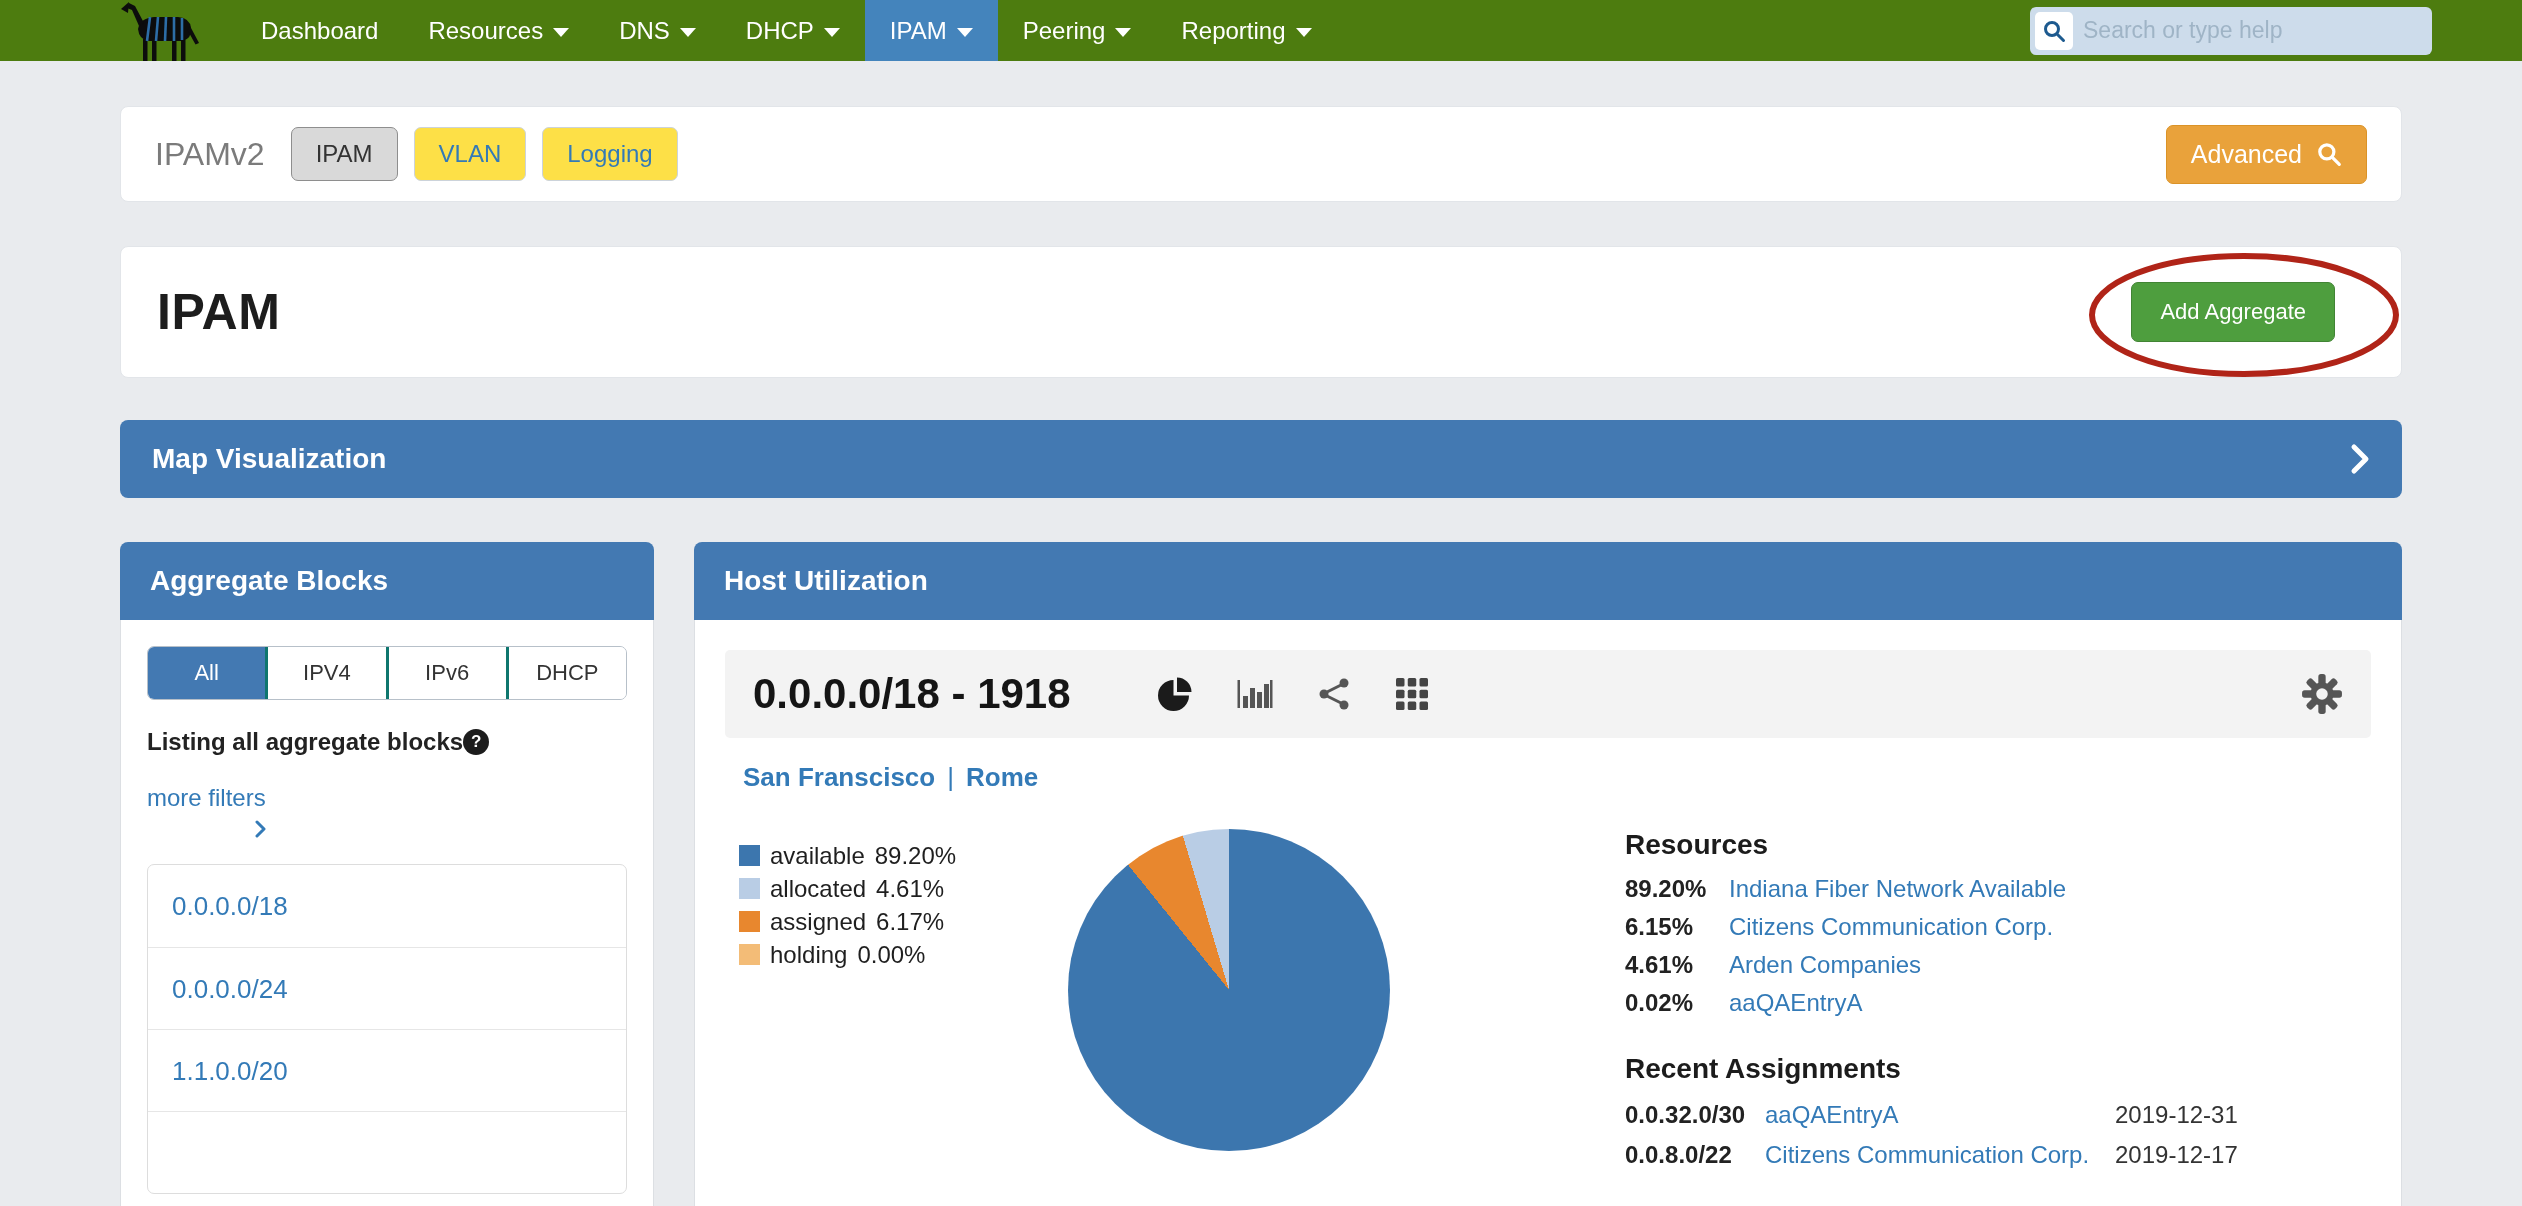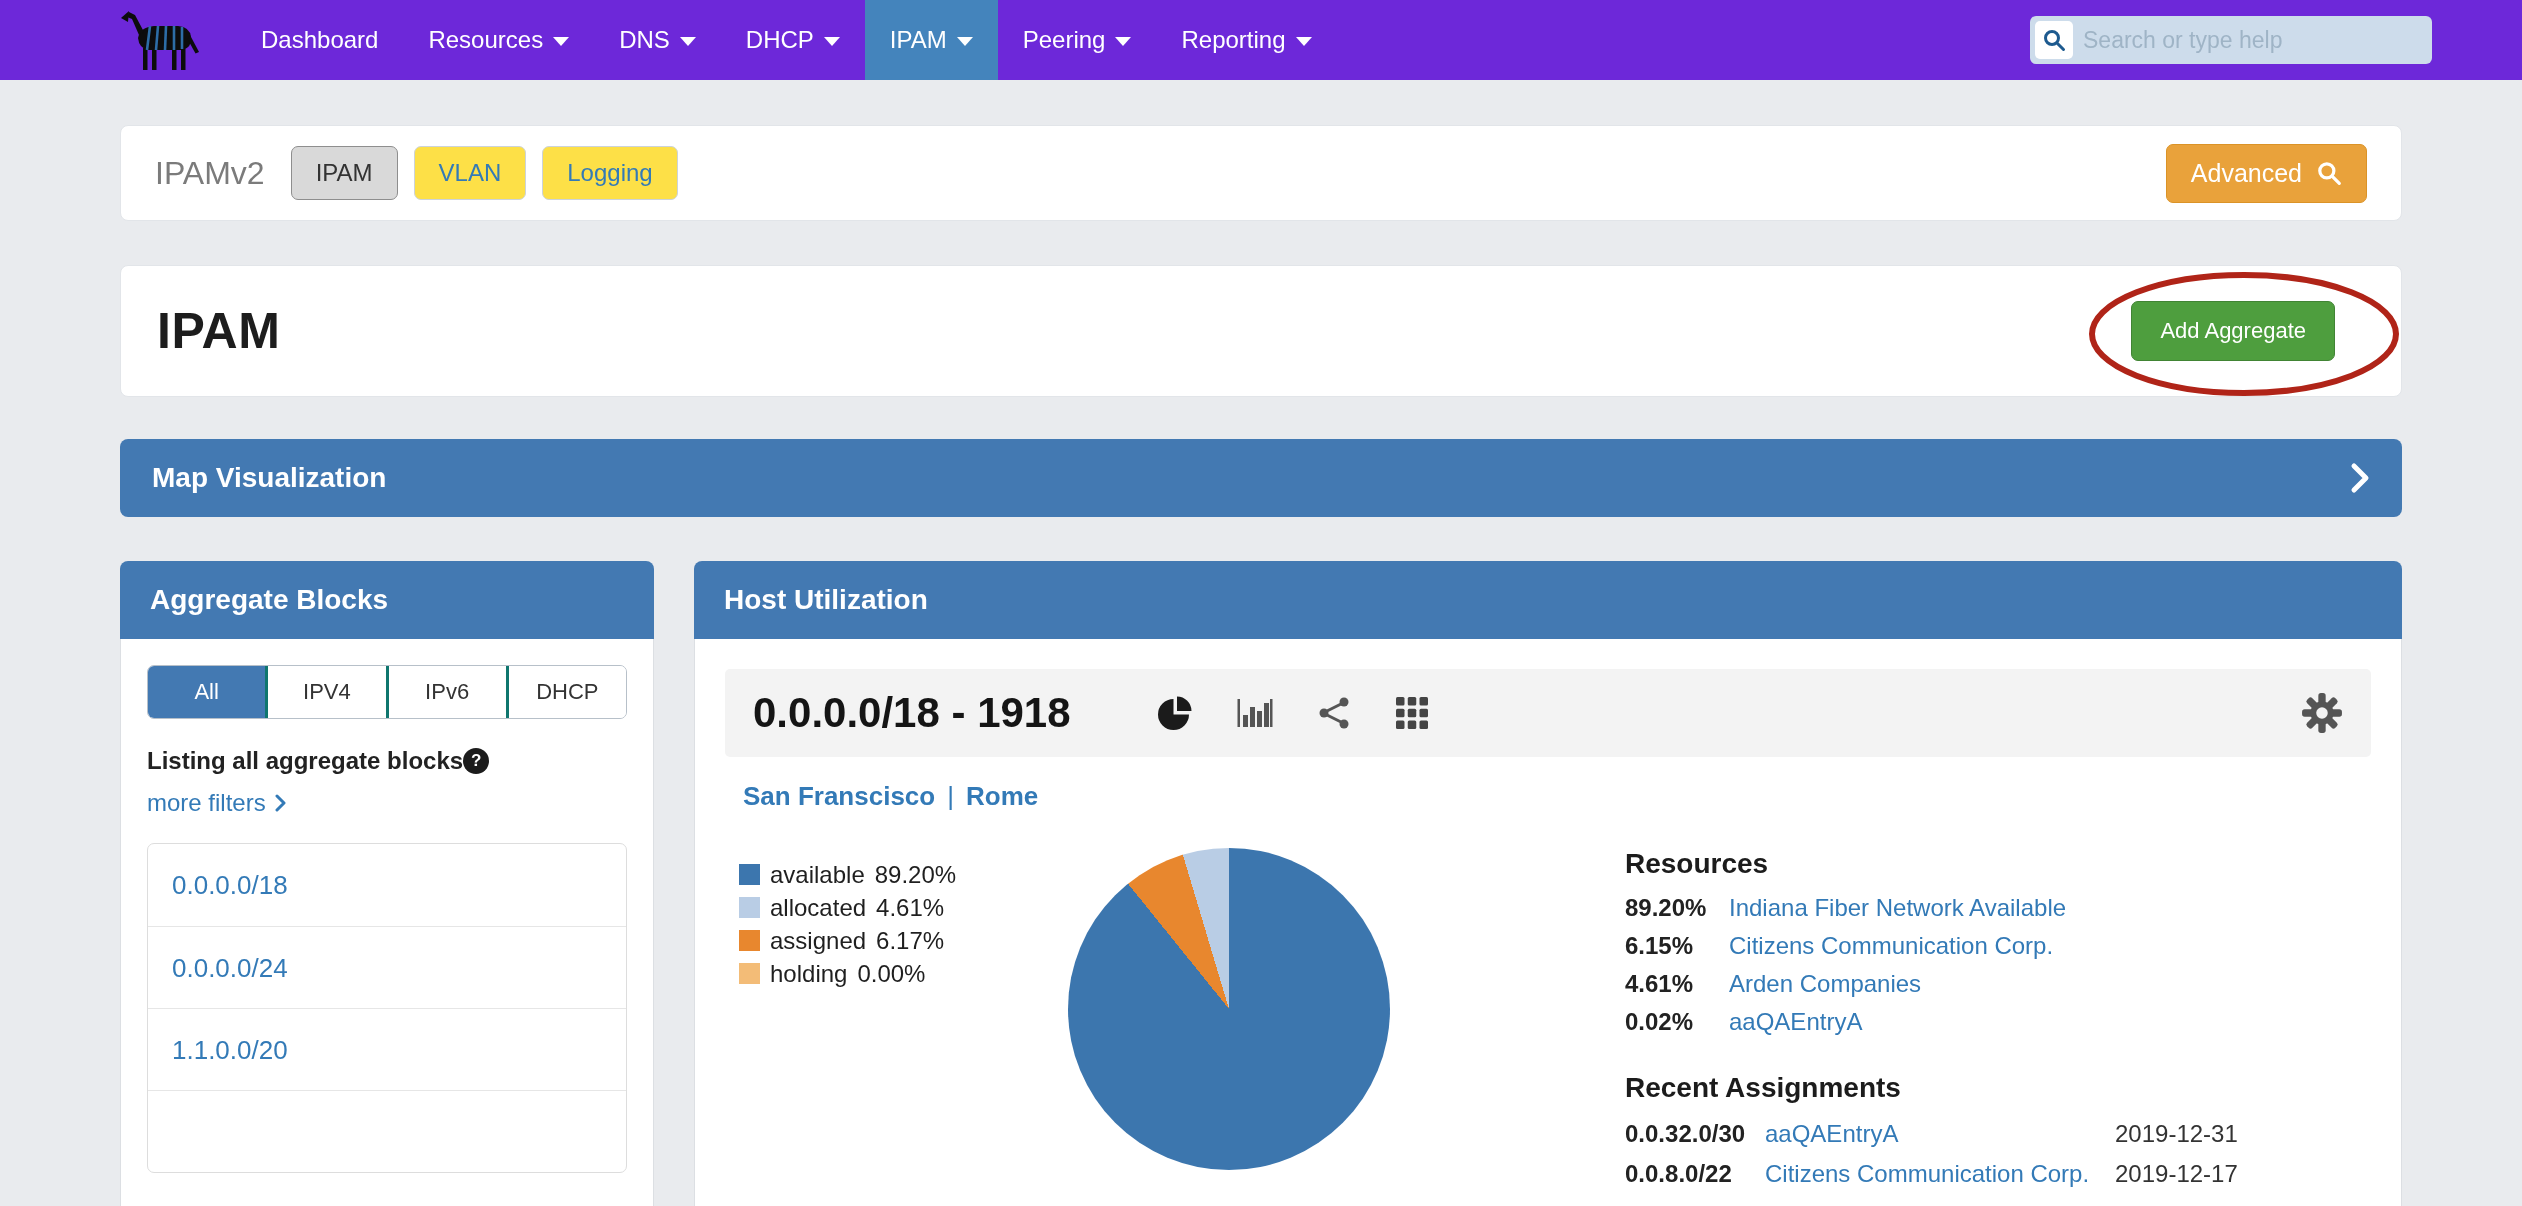--- a/index.html
+++ b/index.html
@@ -3,21 +3,21 @@
 <meta charset="utf-8">
 <style>
   * { box-sizing: border-box; margin: 0; padding: 0; }
   html { background: #e9ebee; }
   body {
     width: 2522px; height: 1206px; overflow: hidden;
     background: #e9ebee;
     font-family: "Liberation Sans", sans-serif;
   }
   
-  .navbar { height: 80px; background: #6d28d9; display: flex; align-items: stretch; }
+  .navbar { height: 61px; background: #4d7c0f; display: flex; align-items: stretch; }
   .logo { display: flex; align-items: center; padding: 0 28px 0 116px; }
   .nav-item { display: flex; align-items: center; gap: 10px; padding: 0 25px;
               color: #fff; font-size: 24px; text-decoration: none; cursor: pointer; white-space: nowrap; }
   .nav-item.active { background: #4484bc; }
   .caret { width: 0; height: 0; border-left: 8px solid transparent; border-right: 8px solid transparent;
            border-top: 9px solid #fff; margin-top: 3px; }
   .search { margin-left: auto; margin-right: 90px; align-self: center; display: flex; align-items: center;
             width: 402px; height: 48px; background: #cddceb; border-radius: 6px; padding: 5px; }
   .search-iconbox { width: 38px; height: 38px; background: #fff; border-radius: 5px; flex: none;
                     display: flex; align-items: center; justify-content: center; margin-right: 10px; }
@@ -73,22 +73,22 @@
 
   .listing-row { margin-top: 28px; display: flex; align-items: center; }
   .listing-label { font-size: 24px; font-weight: 700; color: #222; }
   .q-icon { width: 26px; height: 26px; border-radius: 50%; background: #1c1c1c; color: #fff;
             display: flex; align-items: center; justify-content: center; font-size: 17px; font-weight: 700;
             cursor: pointer; }
   .q-icon::after { content: "?"; }
   .cidr-input { margin-top: 18px; width: 100%; height: 56px; border: 1px solid #ccc; border-radius: 7px;
                 padding: 0 18px; font-family: inherit; font-size: 24px; color: #333; outline: none; }
   .cidr-input::placeholder { color: #9a9a9a; }
-  .more-filters { margin-top: 14px; display: inline-flex; align-items: center; gap: 8px; color: #337ab7;
-                  font-size: 24px; text-decoration: none; cursor: pointer; }
+  .more-filters { margin-top: 28px; display: inline-flex; align-items: flex-end; gap: 8px; color: #337ab7;
+                  font-size: 24px; text-decoration: none; cursor: pointer; flex-direction: column; }
   .block-list { margin-top: 26px; border: 1px solid #ddd; border-radius: 7px; overflow: hidden; }
   .block-item { display: block; height: 82px; line-height: 82px; padding: 0 24px; font-size: 26px;
                 color: #337ab7; text-decoration: none; cursor: pointer; }
   .block-item + .block-item { border-top: 1px solid #e6e6e6; }
 
   
   .util-strip { height: 88px; background: #f3f3f3; border-radius: 5px; display: flex;
                 align-items: center; padding: 0 28px; }
   .util-title { font-size: 42px; font-weight: 700; color: #151515; white-space: nowrap; }
   .strip-icons { display: flex; align-items: center; gap: 44px; margin-left: 86px; }

